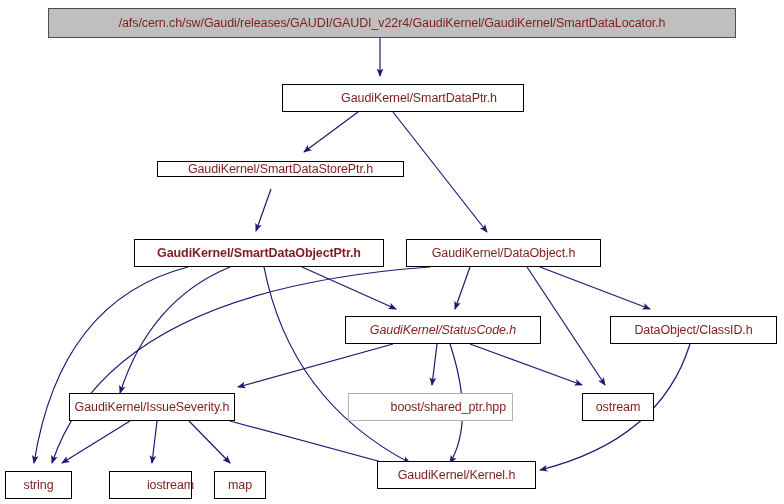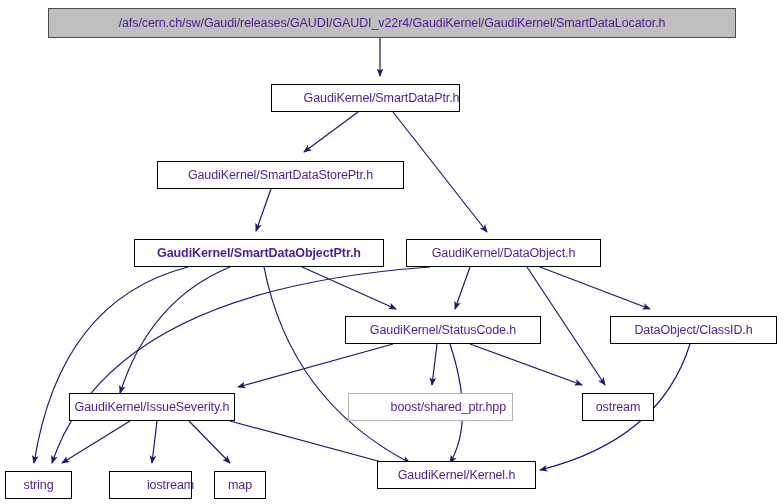--- a/index.html
+++ b/index.html
@@ -24,21 +24,21 @@
     pointer-events: none;
   }
   .node {
     position: absolute;
     box-sizing: border-box;
     display: flex;
     align-items: center;
     justify-content: center;
     border: 1px solid #000000;
     background: #ffffff;
-    color: #4c1d95;
+    color: #7f1d1d;
     font-size: 12.5px;
     line-height: 1;
     white-space: nowrap;
     letter-spacing: -0.1px;
     z-index: 5;
   }
   .node.root {
     background: #bfbfbf;
     border: 1px solid #4d4d4d;
   }
@@ -81,33 +81,33 @@
       <path d="M 690,344 Q 660,440 540,470" fill="none" stroke="#191970" stroke-width="1.2" marker-end="url(#arrowhead)"></path>
       <path d="M 130,421 L 62,463" fill="none" stroke="#191970" stroke-width="1.2" marker-end="url(#arrowhead)"></path>
       <path d="M 157,421 L 152,463" fill="none" stroke="#191970" stroke-width="1.2" marker-end="url(#arrowhead)"></path>
       <path d="M 189,421 L 230,463" fill="none" stroke="#191970" stroke-width="1.2" marker-end="url(#arrowhead)"></path>
       <path d="M 230,421 L 400,467" fill="none" stroke="#191970" stroke-width="1.2" marker-end="url(#arrowhead)"></path>
     </svg>
   <div id="node-layer">
       <div class="node root" style="left: 48px; top: 8px; width: 688px; height: 30px;">
         <span class="node-label" style="font-size: 12.5px;">/afs/cern.ch/sw/Gaudi/releases/GAUDI/GAUDI_v22r4/GaudiKernel/GaudiKernel/SmartDataLocator.h</span>
       </div>
-      <div class="node" style="left: 271px; top: 84px; width: 189px; height: 28px; padding-left: 32px;">
+      <div class="node" style="left: 282px; top: 84px; width: 242px; height: 28px; padding-left: 32px;">
         <span class="node-label">GaudiKernel/SmartDataPtr.h</span>
       </div>
-      <div class="node" style="left: 157px; top: 161px; width: 247px; height: 28px;">
+      <div class="node" style="left: 157px; top: 161px; width: 247px; height: 16px;">
         <span class="node-label">GaudiKernel/SmartDataStorePtr.h</span>
       </div>
       <div class="node" style="left: 134px; top: 239px; width: 250px; height: 28px; font-weight: bold;">
         <span class="node-label">GaudiKernel/SmartDataObjectPtr.h</span>
       </div>
       <div class="node" style="left: 406px; top: 239px; width: 195px; height: 28px;">
         <span class="node-label">GaudiKernel/DataObject.h</span>
       </div>
-      <div class="node" style="left: 345px; top: 316px; width: 196px; height: 28px;">
+      <div class="node" style="left: 345px; top: 316px; width: 196px; height: 28px; font-style: italic;">
         <span class="node-label">GaudiKernel/StatusCode.h</span>
       </div>
       <div class="node" style="left: 610px; top: 316px; width: 167px; height: 28px;">
         <span class="node-label">DataObject/ClassID.h</span>
       </div>
       <div class="node" style="left: 69px; top: 393px; width: 166px; height: 28px;">
         <span class="node-label">GaudiKernel/IssueSeverity.h</span>
       </div>
       <div class="node extern" style="left: 348px; top: 393px; width: 165px; height: 28px;">
         <span class="node-label">boost/shared_ptr.hpp</span>

